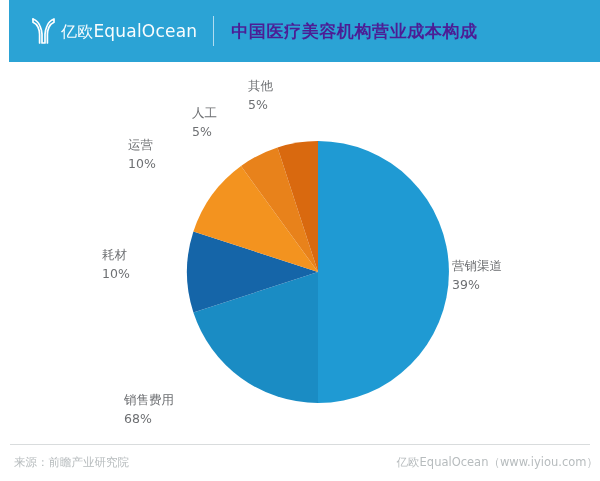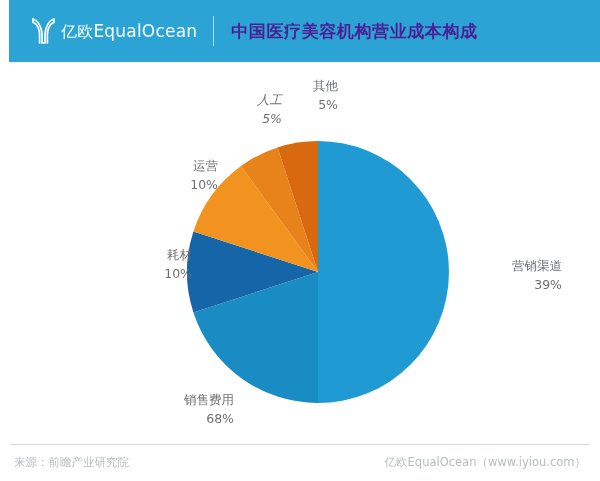--- a/index.html
+++ b/index.html
@@ -84,54 +84,54 @@
   .pie-svg {
     position: absolute;
     left: 0; top: 0;
     width: 600px;
     height: 378px;
     display: block;
   }
 
   .pie-label {
     position: absolute;
-    text-align: right;
+    text-align: left;
     color: #6d6f72;
     font-size: 12.5px;
     line-height: 1.55;
     white-space: nowrap;
     pointer-events: none;
   }
   .pie-label .lbl-name { display: block; }
   .pie-label .lbl-val  { display: block; }
 
   .lbl-marketing { left: 452px; top: 194px; width: 110px; }
   .lbl-sales     { left: 124px; top: 288px; width: 110px; margin-top: 40px; }
   .lbl-consum    { left: 102px; top: 183px; width: 90px;  }
-  .lbl-ops       { left: 128px; top: 94px;  width: 90px;  }
-  .lbl-labor     { left: 192px; top: 28px;  width: 90px; font-style: italic;  }
+  .lbl-ops       { left: 128px; top: 73px;  width: 90px;  }
+  .lbl-labor     { left: 192px; top: 41px;  width: 90px;  }
   .lbl-other     { left: 248px; top: 14px;  width: 90px;  }
 
   
   .footer-rule {
     position: absolute;
     left: 10px; top: 444px;
     width: 580px;
     height: 1px;
     background: #d9dcdd;
   }
   .footer {
     position: absolute;
     left: 0; top: 445px;
     width: 600px;
     height: 36px;
     display: flex;
     align-items: center;
     justify-content: space-between;
-    padding: 0 14px 0 14px;
+    padding: 0 2px 0 14px;
     box-sizing: border-box;
   }
   .footer-source,
   .footer-credit {
     color: #b7bcbe;
     font-size: 11.5px;
     white-space: nowrap;
     line-height: 1;
   }
 </style>

